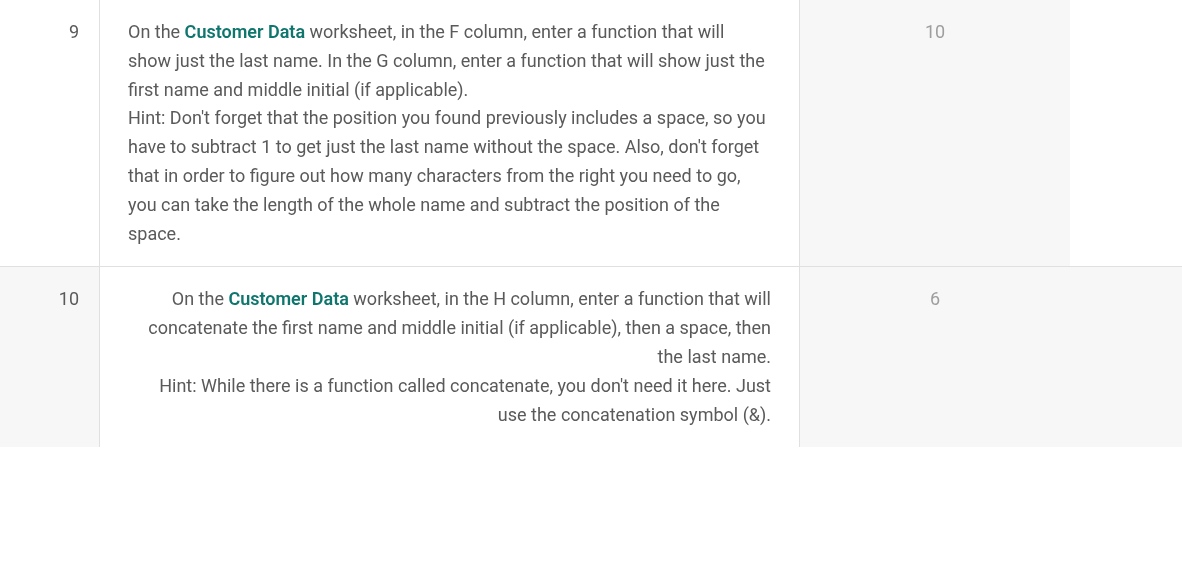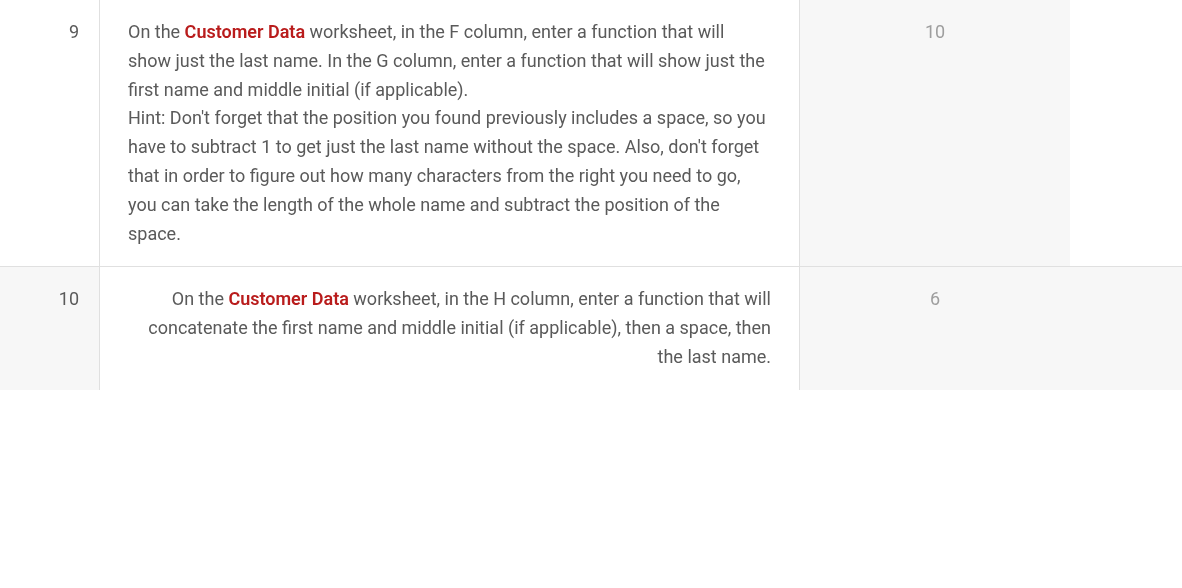--- a/index.html
+++ b/index.html
@@ -41,21 +41,21 @@
       max-width: 700px;
     }
     .col-score {
       width: 270px;
       padding: 18px 20px;
       text-align: center;
       color: #9e9e9e;
       flex-shrink: 0;
     }
     .link {
-      color: #b91c1c;
+      color: #0f766e;
       font-weight: 600;
     }
     .row-1 .col-score {
       background: #f7f7f7;
     }
     .row-2 {
       background: #f7f7f7;
     }
     .row-2 .col-desc {
       background: #ffffff;
@@ -73,16 +73,17 @@
       <br>
       <span>Hint: Don't forget that the position you found previously includes a space, so you have to subtract 1 to get just the last name without the space. Also, don't forget that in order to figure out how many characters from the right you need to go, you can take the length of the whole name and subtract the position of the space.</span>
     </div>
     <div class="col-score">10</div>
   </div>
   <div class="row row-2">
     <div class="col-num">10</div>
     <div class="col-desc">
       <span>On the </span><span class="link">Customer Data</span><span> worksheet, in the H column, enter a function that will concatenate the first name and middle initial (if applicable), then a space, then the last name.</span>
       <br>
+      <span>Hint: While there is a function called concatenate, you don't need it here.  Just use the concatenation symbol (&amp;).</span>
     </div>
     <div class="col-score">6</div>
   </div>
 </div>
 
 </body></html>

